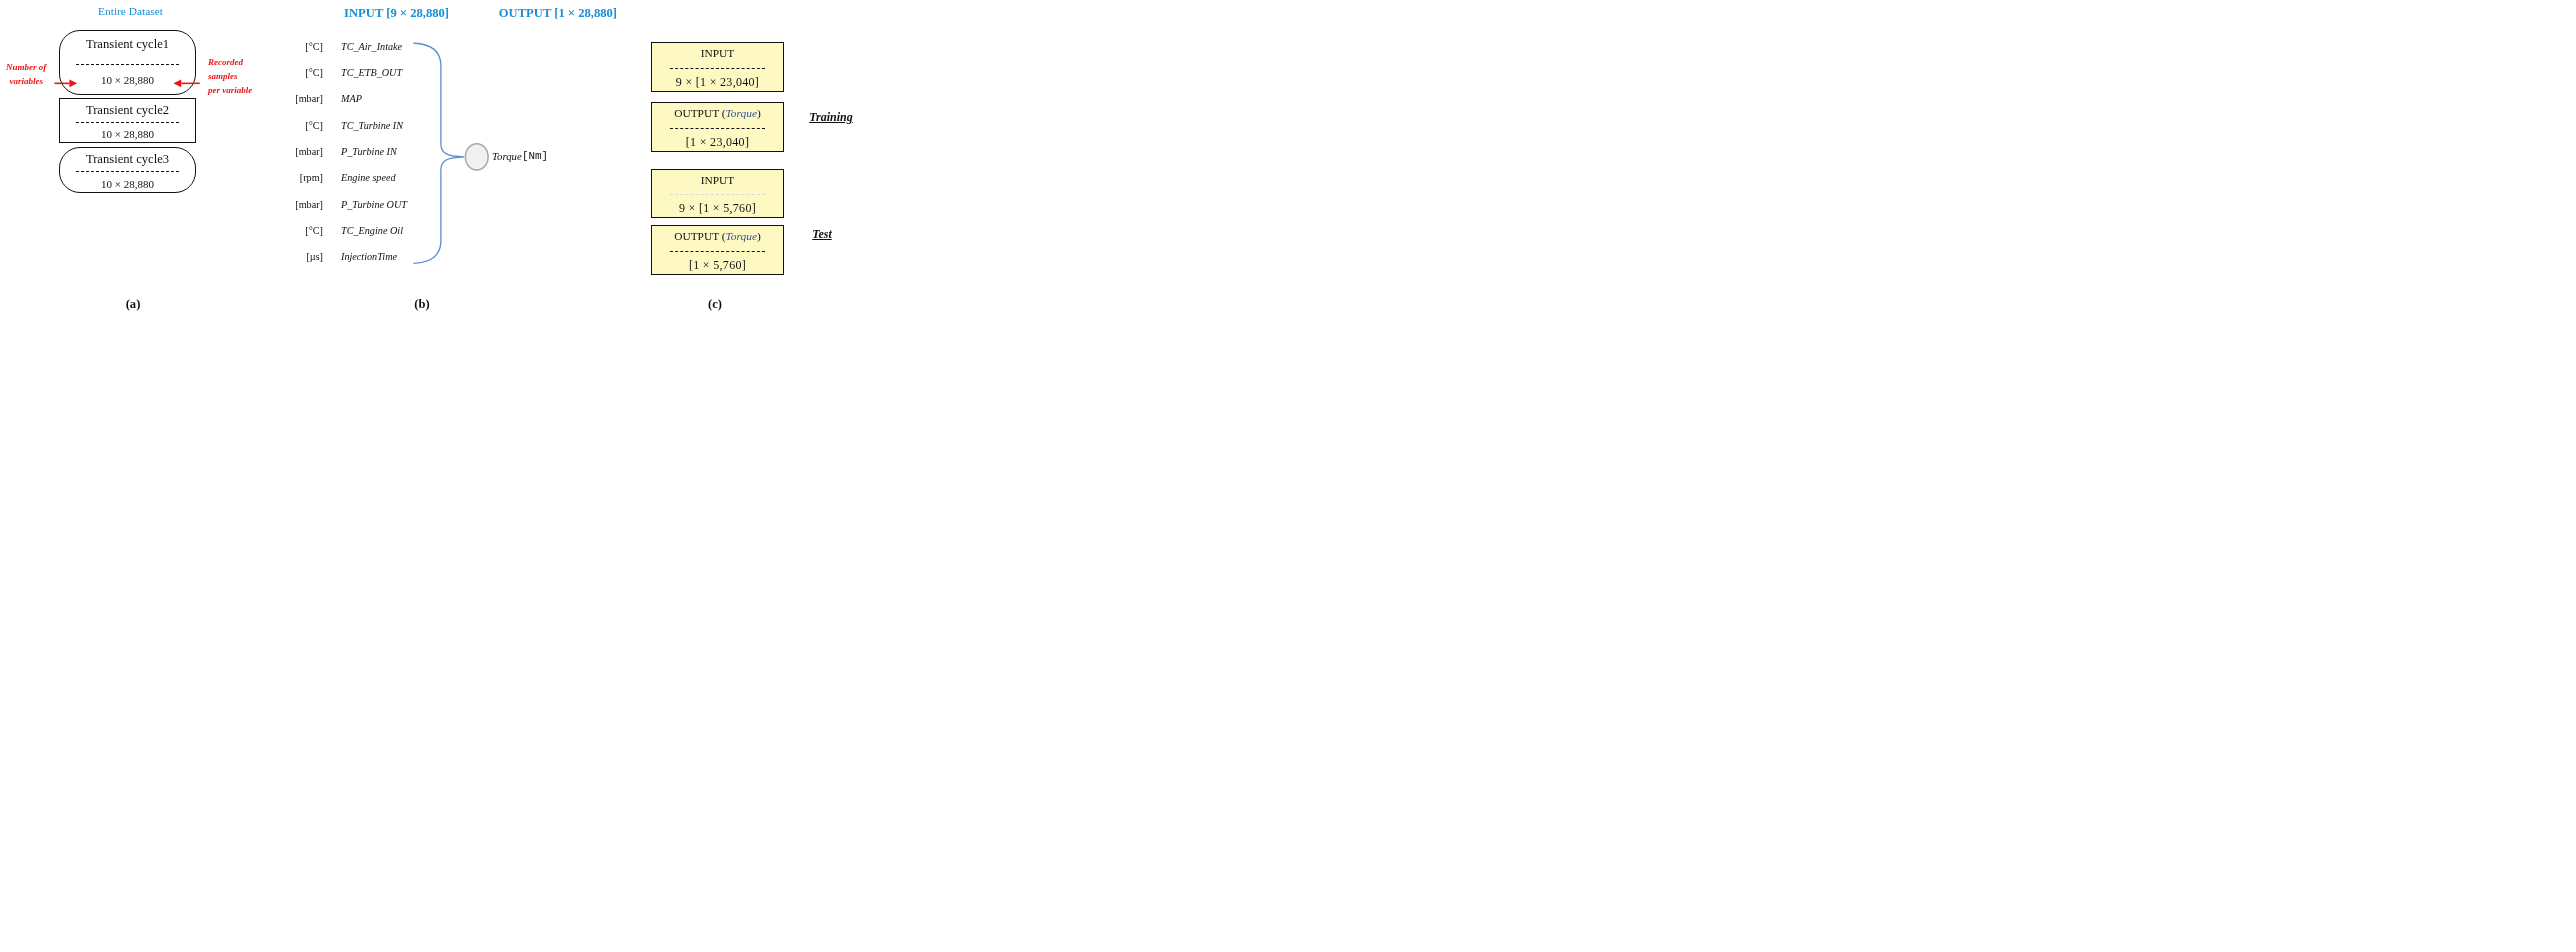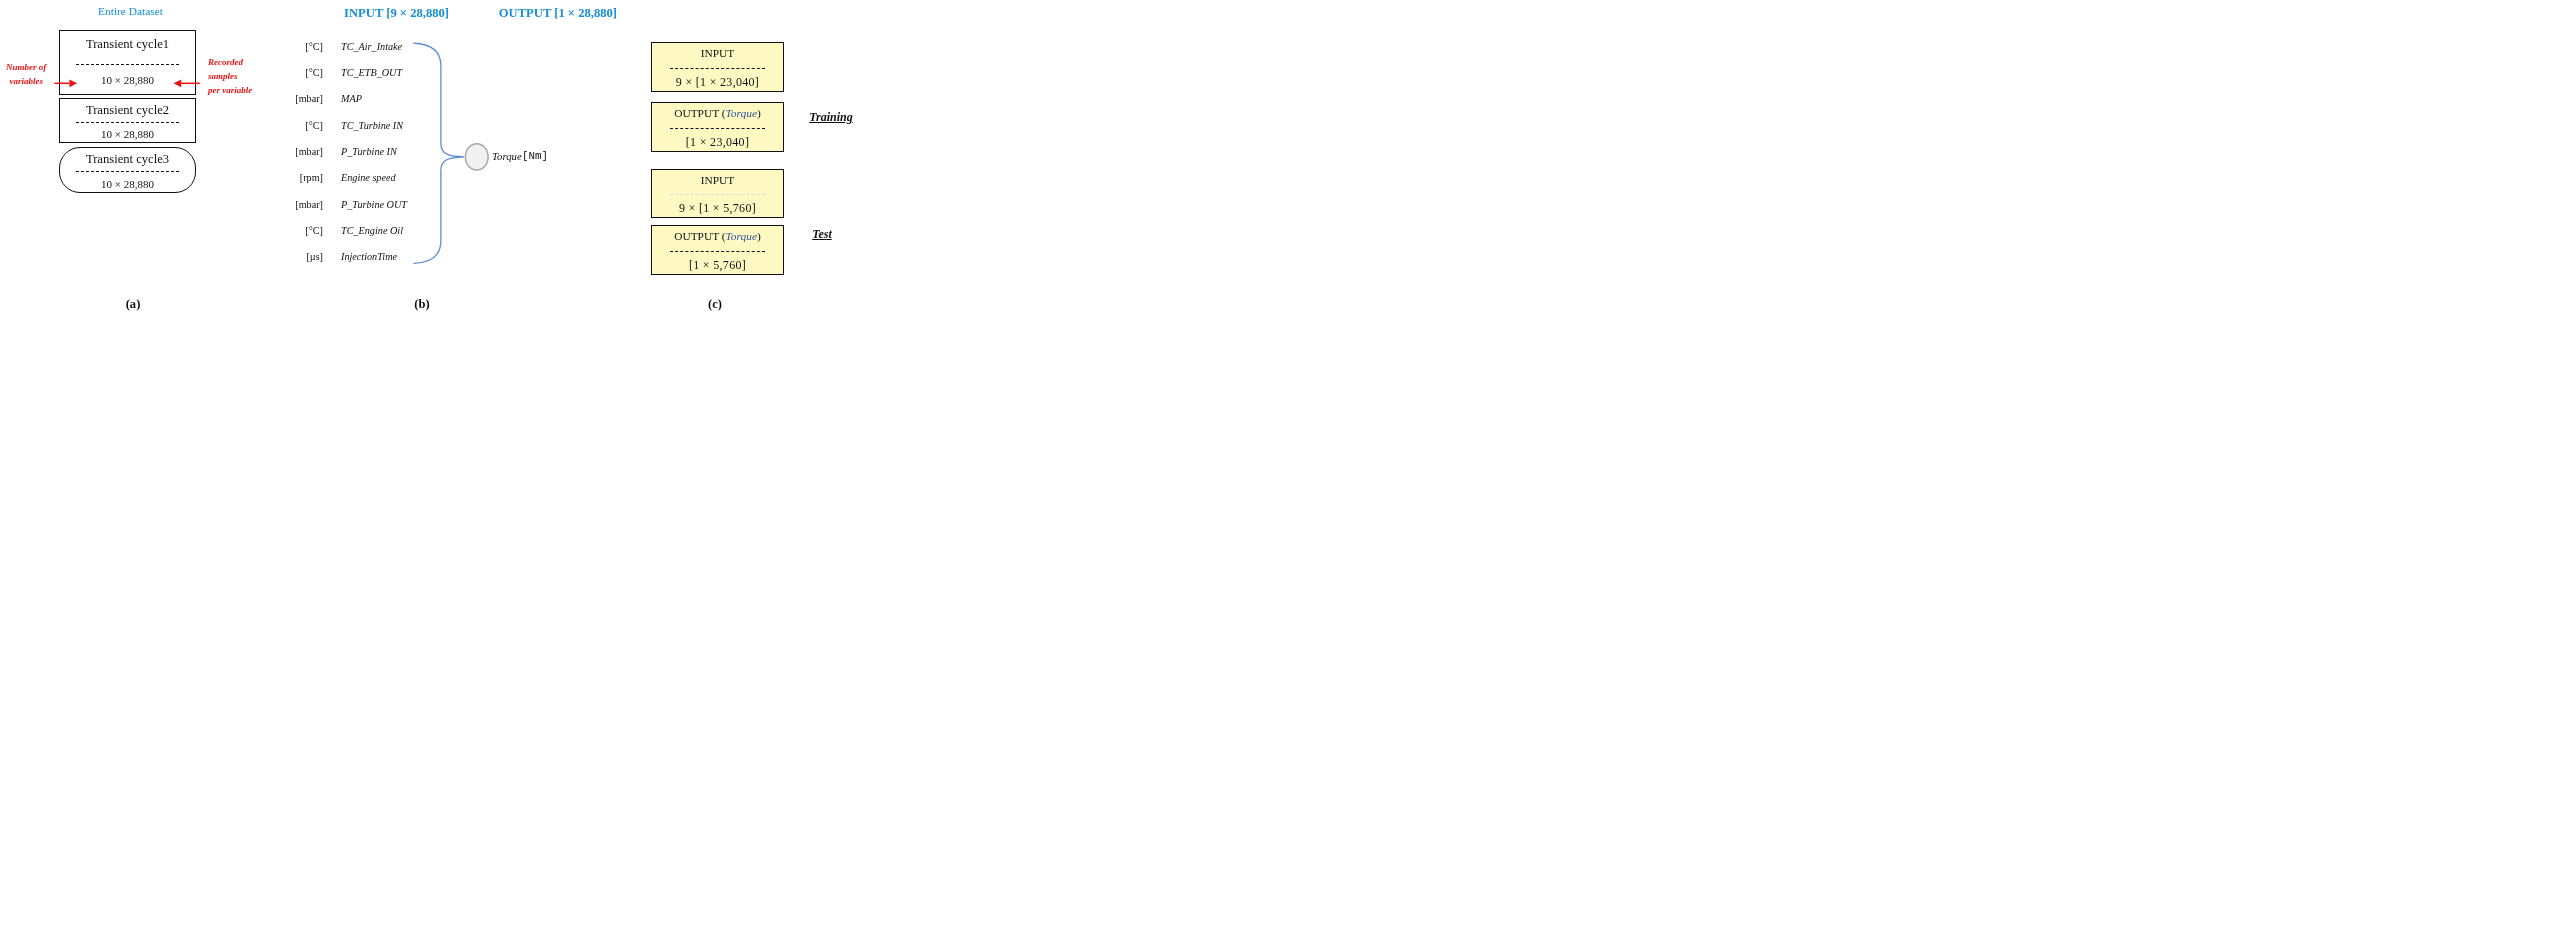--- a/index.html
+++ b/index.html
@@ -4,21 +4,21 @@
 <style>
   html,body{margin:0;padding:0;background:#ffffff;}
   .canvas{
     position:relative;width:859px;height:318px;background:#ffffff;
     font-family:"Liberation Serif","DejaVu Serif",serif;color:#111;overflow:hidden;
   }
   .abs{position:absolute;}
   
   .pa-title{left:78px;top:5.4px;width:105px;text-align:center;font-size:11.4px;font-weight:normal;}
   .databox{position:absolute;border:1.8px solid #111;background:#fff;}
-  .ba1{left:59px;top:30px;width:135px;height:63px;}
+  .ba1{left:59px;top:30px;width:135px;height:63px;border-radius:21px;}
   .ba2{left:59px;top:98px;width:135px;height:43px;}
   .ba3{left:59px;top:147px;width:135px;height:44px;border-radius:21px;}
   .bt{position:absolute;top:10%;left:0;width:100%;text-align:center;font-size:12.6px;}
   .bd{position:absolute;top:53%;left:12%;width:76%;border-top:1.8px dashed #111;}
   .bv{position:absolute;top:68%;left:0;width:100%;text-align:center;font-size:11px;}
   .rednote{position:absolute;font-size:9px;font-style:italic;font-weight:bold;line-height:14px;}
   .rednote span{display:block;}
   .note-left{left:1.2px;top:60px;width:50px;text-align:center;}
   .note-right{left:208px;top:55px;width:66px;text-align:left;}
   

